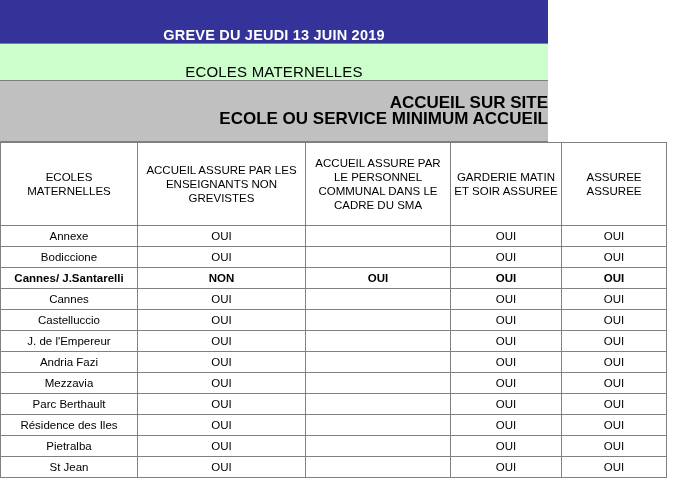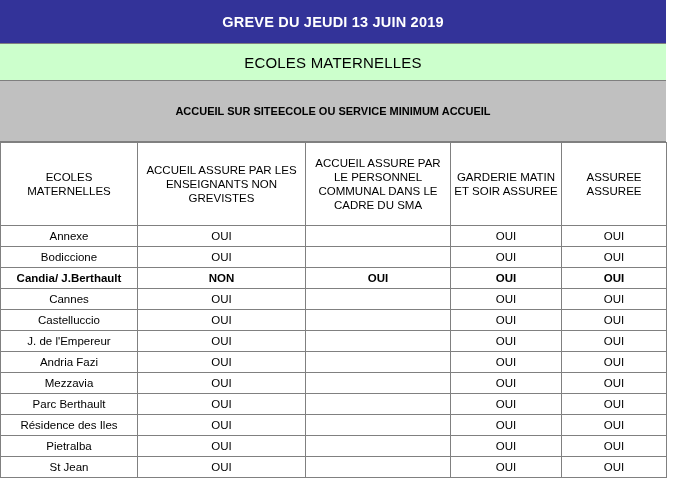--- a/index.html
+++ b/index.html
@@ -19,24 +19,24 @@
     position: relative;
     width: 674px;
     height: 498px;
     box-sizing: border-box;
   }
 
   
   .band {
     position: absolute;
     left: 0;
-    width: 666px;
+    width: 548px;
     box-sizing: border-box;
     display: flex;
-    align-items: center;
+    align-items: flex-end;
     justify-content: center;
     text-align: center;
   }
 
   .band-title {
     top: 0;
     height: 44px;
     background: #333399;
     color: #ffffff;
     font-size: 14.5px;
@@ -54,24 +54,24 @@
     font-weight: normal;
     letter-spacing: .2px;
     border-bottom: 1px solid #7f7f7f;
   }
 
   .band-section {
     top: 81px;
     height: 61px;
     background: #c0c0c0;
     color: #000000;
-    font-size: 11px;
+    font-size: 17px;
     font-weight: bold;
     line-height: 16px;
-    flex-direction: row;
+    flex-direction: column;
     border-bottom: 1px solid #7f7f7f;
   }
 
   
   table.grid {
     position: absolute;
     top: 142px;
     left: 0;
     border-collapse: collapse;
     table-layout: fixed;
@@ -165,21 +165,21 @@
           <td>OUI</td>
         </tr>
         <tr class="data-row">
           <td>Bodiccione</td>
           <td>OUI</td>
           <td class="grayfill"></td>
           <td>OUI</td>
           <td>OUI</td>
         </tr>
         <tr class="data-row bold">
-          <td>Candia/ J.Berthault</td>
+          <td>Cannes/ J.Santarelli</td>
           <td>NON</td>
           <td>OUI</td>
           <td>OUI</td>
           <td>OUI</td>
         </tr>
         <tr class="data-row">
           <td>Cannes</td>
           <td>OUI</td>
           <td class="grayfill"></td>
           <td>OUI</td>

